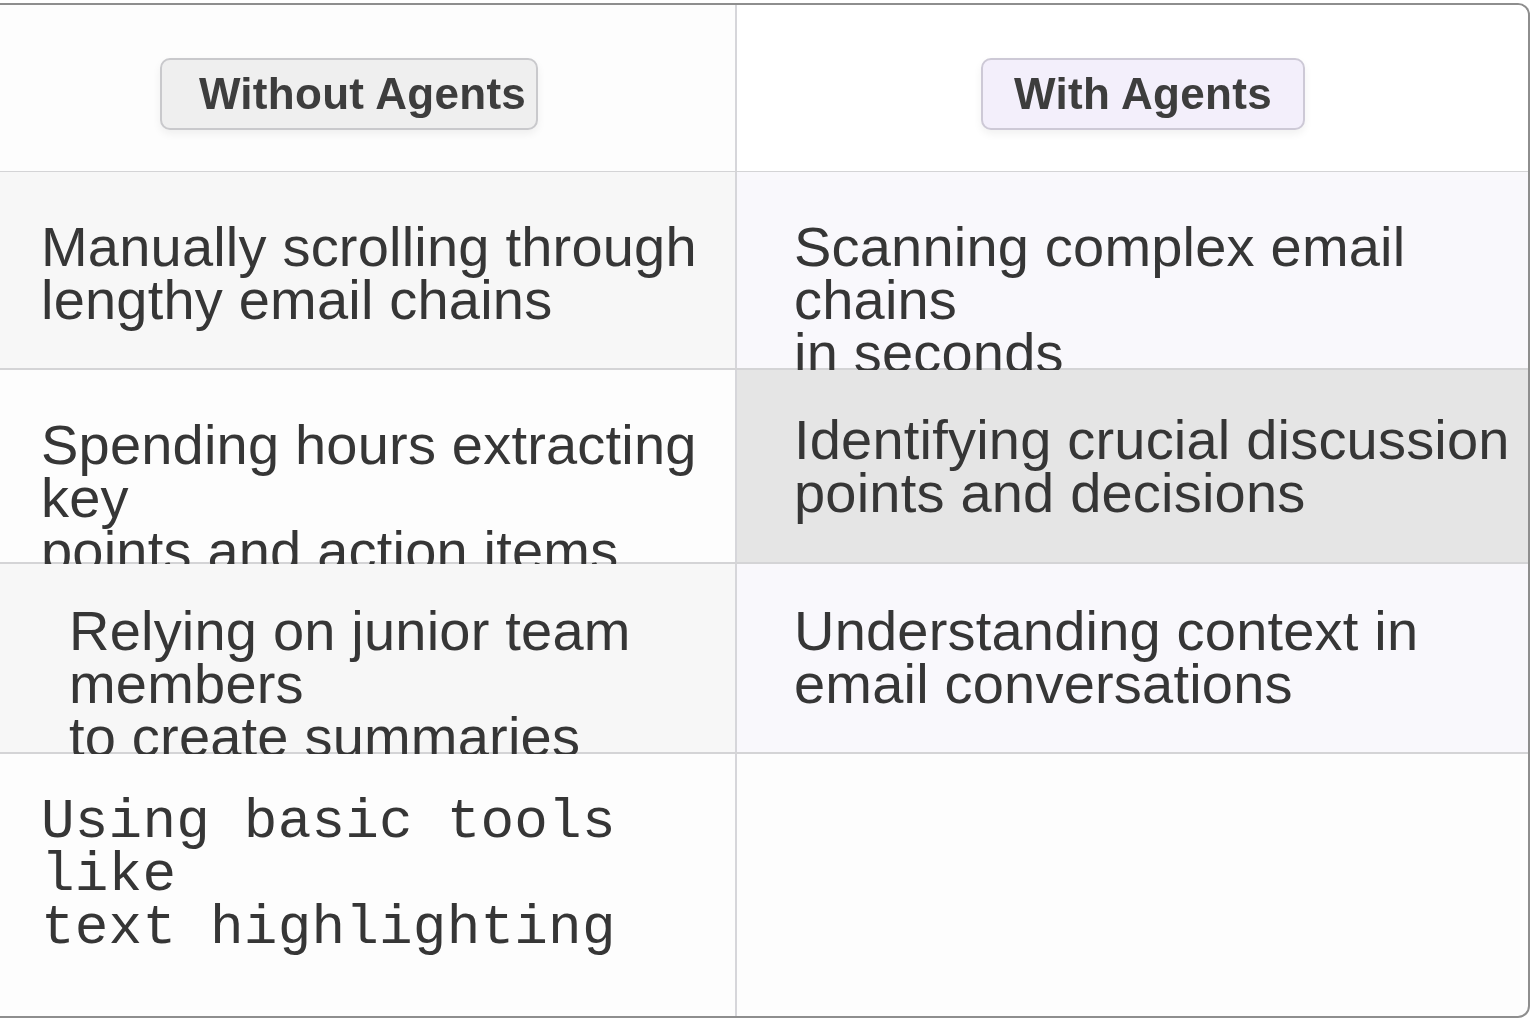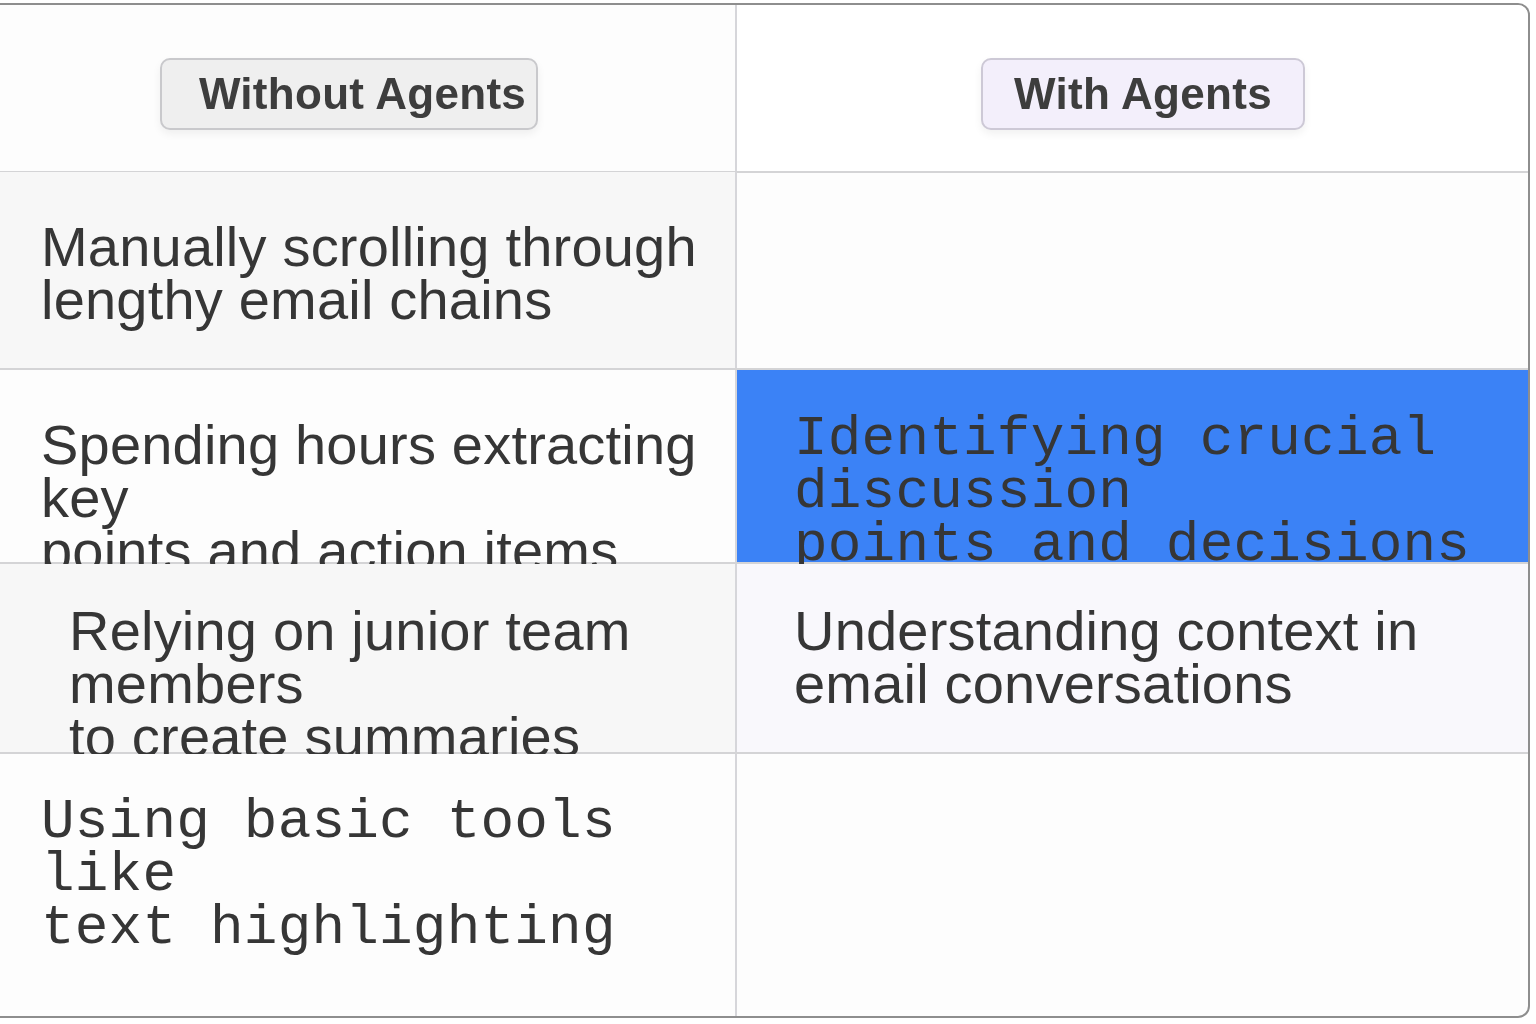--- a/index.html
+++ b/index.html
@@ -47,21 +47,21 @@
       border-right: 2px solid #d6d6da;
     }
     .cell.right {
       flex: 1;
     }
     .row.header .cell.left { background: #fdfdfd; }
     .row.header .cell.right { background: #fefefe; }
     .row.shaded .cell.left { background: #f7f7f7; }
     .row.plain .cell.left { background: #fdfdfd; }
     .row .cell.right { background: #f9f8fc; padding-left: 40px; }
-    .row.plain .cell.right { background: #3b82f6; font-family: Liberation Mono, monospace; }
+    .row.plain .cell.right { background: #e5e5e5; }
     .row.header .cell.right { background: #ffffff; }
 
     .badge {
       position: absolute;
       top: 53px;
       height: 72px;
       box-sizing: border-box;
       border-radius: 10px;
       border: 2px solid #c9c9cc;
       display: flex;
@@ -108,20 +108,24 @@
     <div class="cell right">
       <div class="badge with">With Agents</div>
     </div>
   </div>
 
   <div class="row shaded" style="top:167px; height:198px;">
     <div class="cell left">
       <div class="cell-text" style="top:48px;">Manually scrolling through
 lengthy email chains</div>
     </div>
+    <div class="cell right">
+      <div class="cell-text" style="top:48px;">Scanning complex email chains
+in seconds</div>
+    </div>
   </div>
 
   <div class="row plain" style="top:365px; height:194px;">
     <div class="cell left">
       <div class="cell-text" style="top:48px;">Spending hours extracting key
 points and action items</div>
     </div>
     <div class="cell right">
       <div class="cell-text" style="top:43px;">Identifying crucial discussion
 points and decisions</div>

